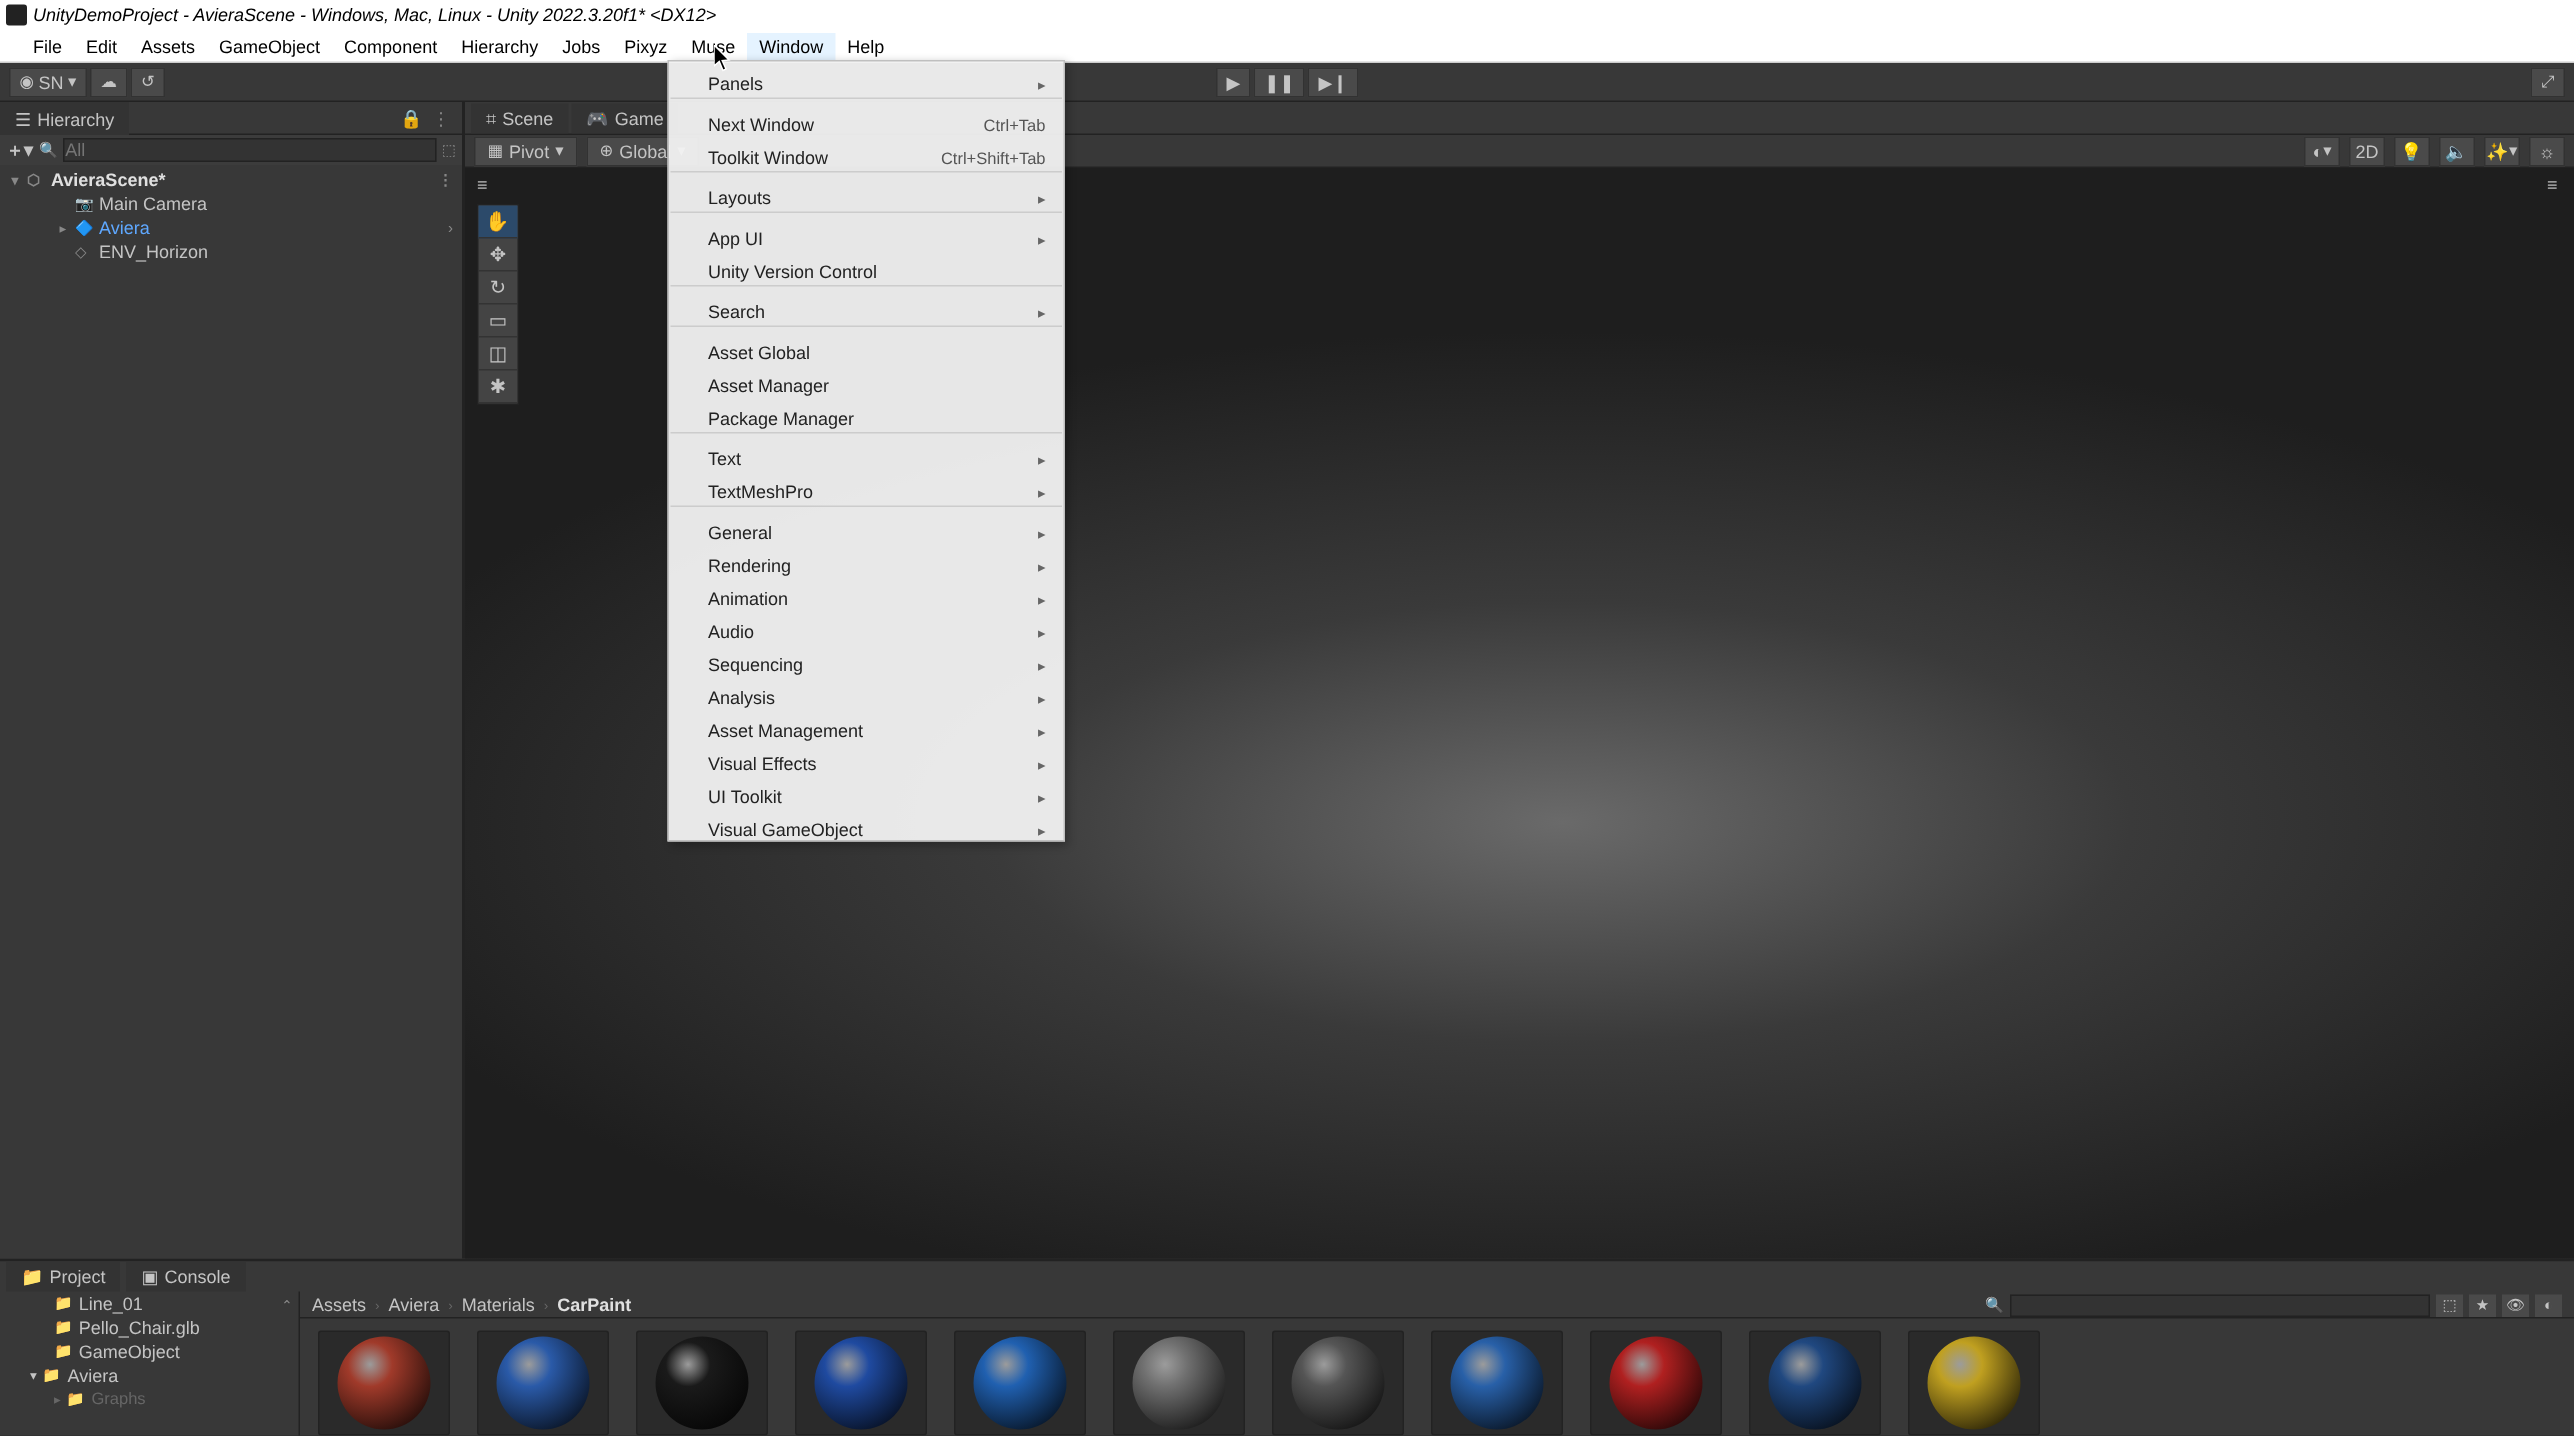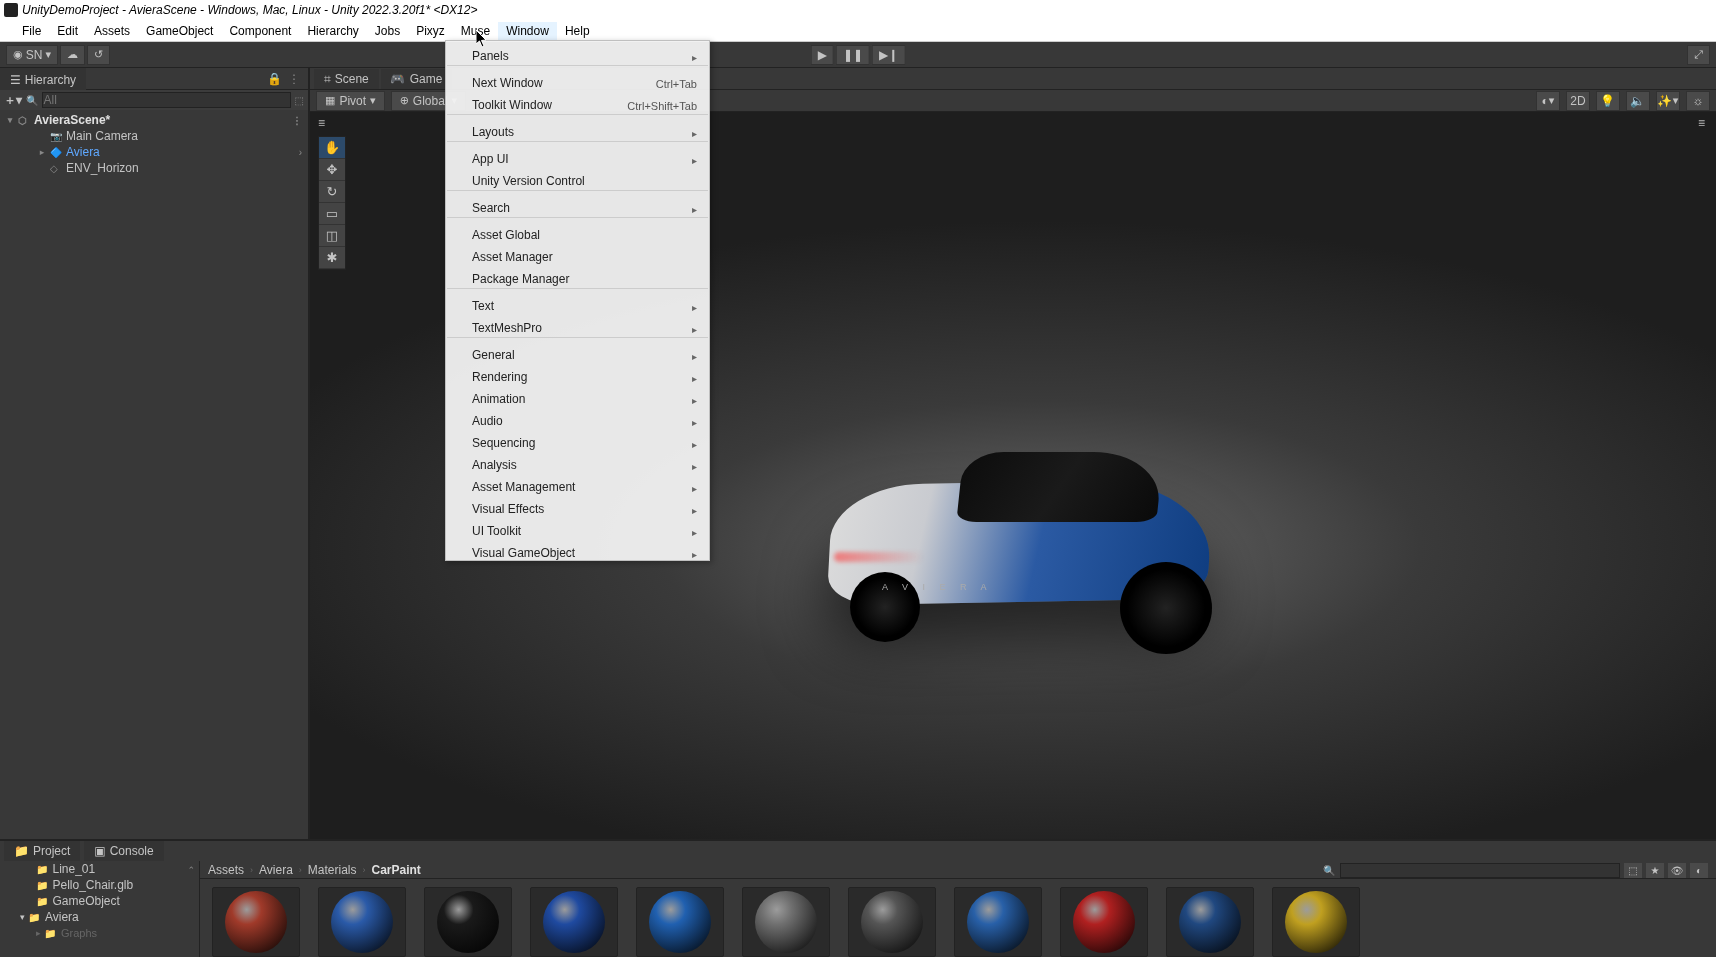--- a/index.html
+++ b/index.html
@@ -237,28 +237,20 @@
       <div class="viewport-burger">≡</div>
       <div class="viewport-burger2">≡</div>
       <div class="scene-tools" id="scenetools">
           <div class="tbtn active">✋</div>
           <div class="tbtn">✥</div>
           <div class="tbtn">↻</div>
           <div class="tbtn">▭</div>
           <div class="tbtn">◫</div>
           <div class="tbtn">✱</div>
         </div>
-      <div class="car">
-        <div class="car-body"></div>
-        <div class="car-cockpit"></div>
-        <div class="wheel-r"></div>
-        <div class="wheel-f"></div>
-        <div class="taillight"></div>
-        <div class="badge-text">A V I E R A</div>
-      </div>
     </div>
   </div>
 </div>
 
 <div class="dropdown" id="dropdown">
     <div class="drow">
       <span>Panels</span>
       <span class="chev">▸</span>
     </div>
     <hr>

